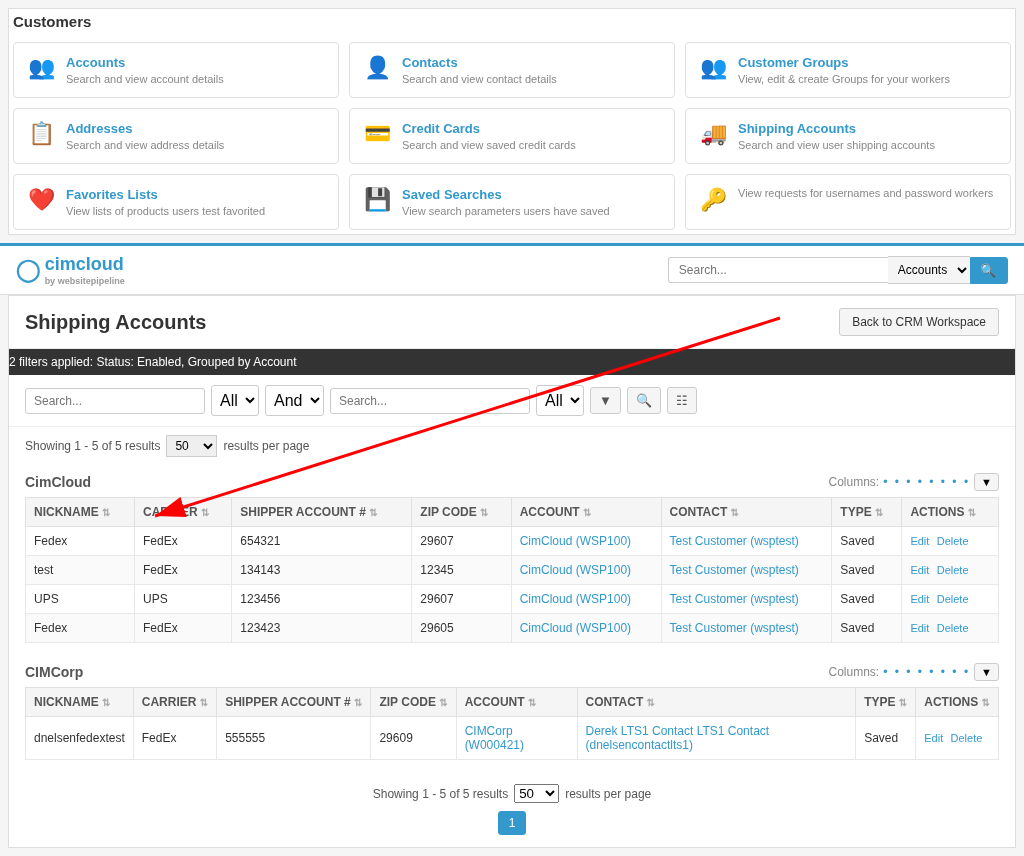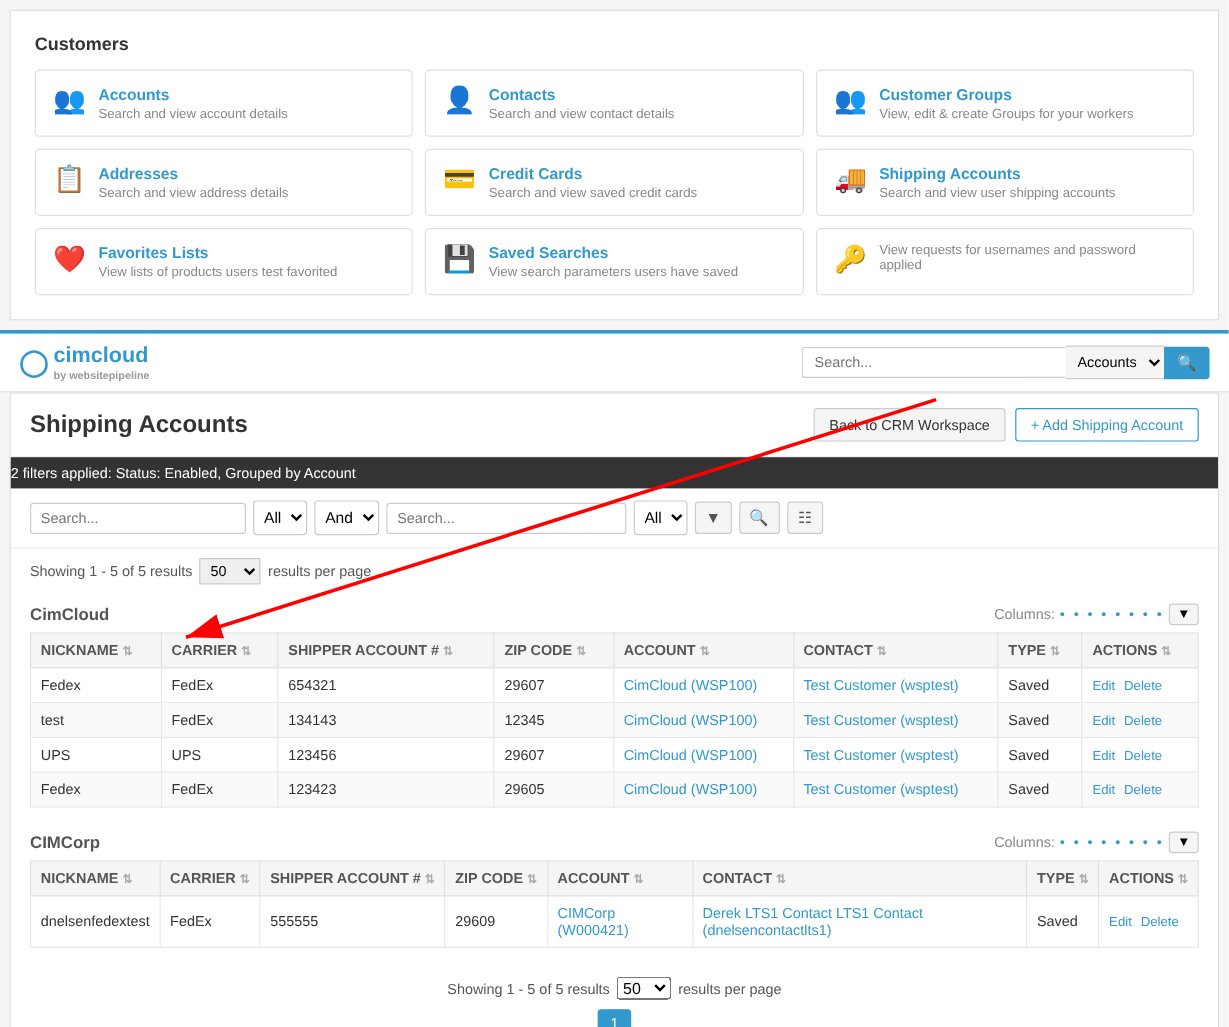--- a/index.html
+++ b/index.html
@@ -2,21 +2,21 @@
 <html><head>
   <meta charset="utf-8">
   <style>
     * { box-sizing: border-box; margin: 0; padding: 0; }
     body { font-family: Arial, sans-serif; font-size: 13px; background: #f5f5f5; }
 
     
     .customers-panel {
       background: #fff;
       border: 1px solid #ddd;
-      padding: 20px;
+      padding: 4px;
       margin: 8px;
     }
     .customers-panel h2 {
       font-size: 15px;
       font-weight: bold;
       margin-bottom: 12px;
       color: #333;
     }
     .card-grid {
       display: grid;
@@ -174,21 +174,21 @@
       padding: 5px 8px;
       font-size: 12px;
       border-radius: 3px;
       outline: none;
     }
     .search-row input.wide { width: 180px; }
     .search-row input.wide2 { width: 200px; }
     .search-row select {
       border: 1px solid #ccc;
       padding: 5px 4px;
-      font-size: 13px;
+      font-size: 16px;
       border-radius: 3px;
       background: #fff;
       outline: none;
     }
     .icon-btn {
       border: 1px solid #ccc;
       background: #f5f5f5;
       padding: 5px 8px;
       cursor: pointer;
       border-radius: 3px;
@@ -356,21 +356,21 @@
         <div class="card">
     <div class="card-icon">💾</div>
     <div class="card-text">
       <h3>Saved Searches</h3>
       <p>View search parameters users have saved</p>
     </div>
   </div>
         <div class="card">
     <div class="card-icon">🔑</div>
     <div class="card-text">
-      <p>View requests for usernames and password applied</p>
+      <p>View requests for usernames and password workers</p>
     </div>
   </div>
       </div>
   </div>
 
   <div class="cim-header">
     <div class="cim-logo">
       <span style="color:#3399cc; font-size:22px;">◯</span>
       <div>
         <div style="font-size:18px; font-weight:bold; color:#3399cc;">cimcloud</div>
@@ -382,21 +382,20 @@
       <select id="header-search-select"><option>Accounts</option><option>Contacts</option><option>Orders</option></select>
       <button>🔍</button>
     </div>
   </div>
 
   <div class="main-content">
     <div class="page-header">
       <div class="page-title">Shipping Accounts</div>
       <div class="header-buttons">
         <button class="btn btn-default">Back to CRM Workspace</button>
-        <button class="btn btn-primary">+ Add Shipping Account</button>
       </div>
     </div>
 
     <div class="filters-bar">
       <span>2 filters applied: Status: Enabled, Grouped by Account</span>
     </div>
 
     <div class="search-row">
       <input type="text" class="wide" placeholder="Search..." style="">
       <select>

